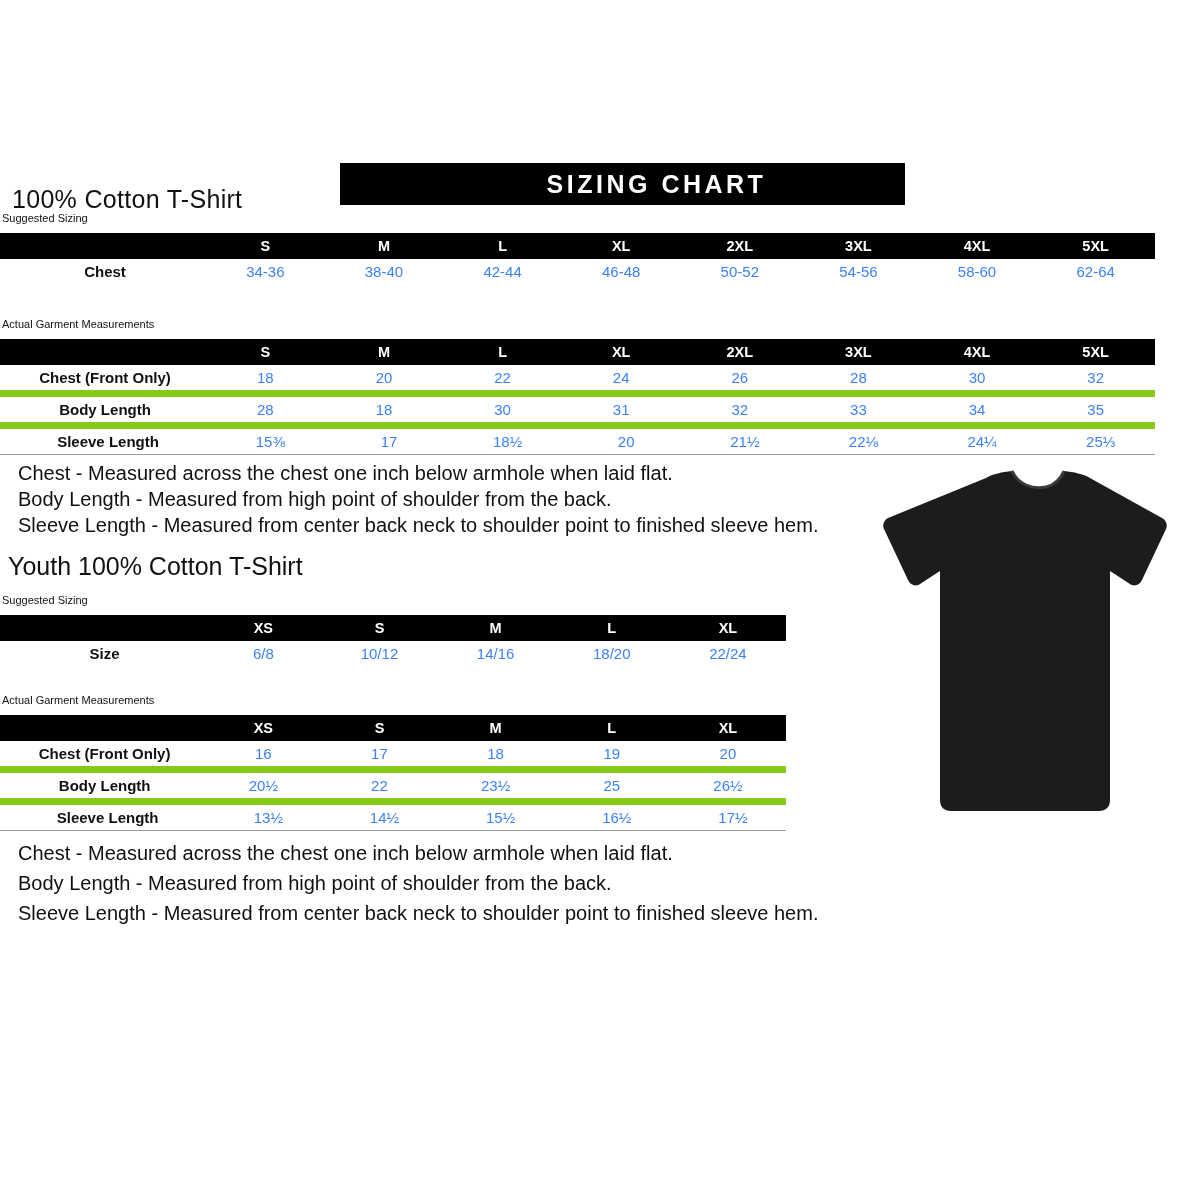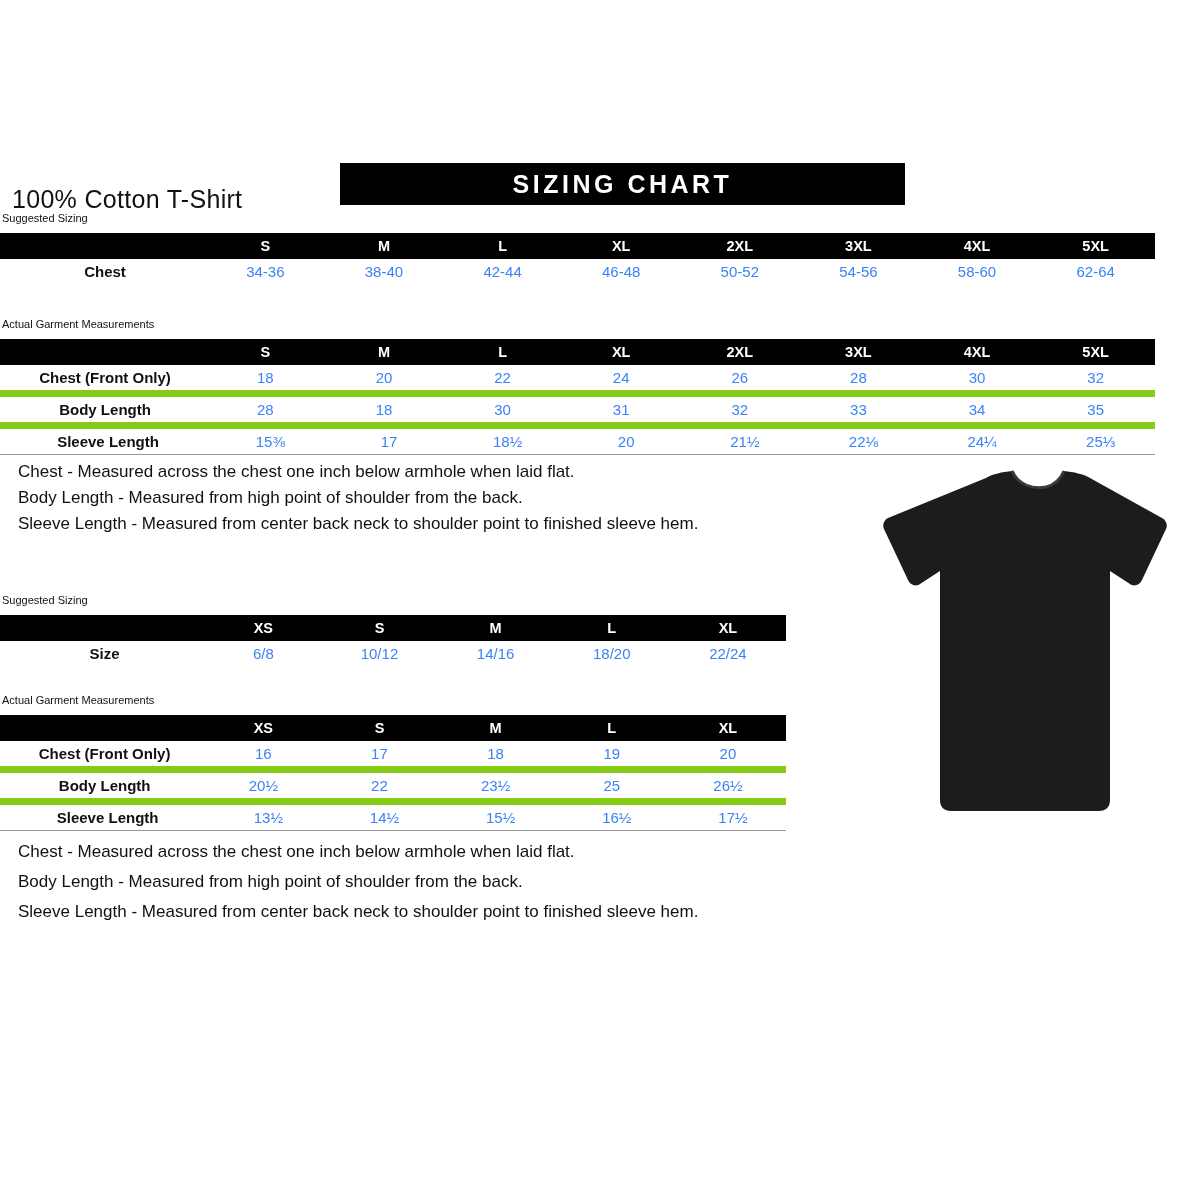--- a/index.html
+++ b/index.html
@@ -45,20 +45,21 @@
   }
   .sizing-chart-banner span {
     display: block;
     width: 100%;
     text-align: center;
     color: #ffffff;
     font-size: 25px;
     font-weight: 700;
     letter-spacing: 3.5px;
     line-height: 42px;
+    margin-left: 34px;
   }
 
   .label-small {
     position: absolute;
     font-size: 11px;
     color: #111;
     white-space: nowrap;
   }
 
   .adult-suggested-label { left: 2px; top: 212px; }
@@ -139,21 +140,21 @@
   #youth-suggested-table col.cx { width: 116px; }
 
   
   #youth-actual-table { left: 0px; top: 715px; width: 786px; }
   #youth-actual-table col.c0 { width: 205px; }
   #youth-actual-table col.cx { width: 116px; }
 
   
   .note {
     position: absolute;
-    font-size: 17px;
+    font-size: 20px;
     color: #111;
     white-space: nowrap;
   }
   .adult-note-1 { left: 18px; top: 462px; }
   .adult-note-2 { left: 18px; top: 488px; }
   .adult-note-3 { left: 18px; top: 514px; }
 
   .youth-note-1 { left: 18px; top: 842px; }
   .youth-note-2 { left: 18px; top: 872px; }
   .youth-note-3 { left: 18px; top: 902px; }
@@ -282,20 +283,21 @@
         <td class="val">24¼</td>
         <td class="val">25⅓</td>
       </tr>
     </tbody>
   </table>
 
   <div class="note adult-note-1">Chest - Measured across the chest one inch below armhole when laid flat.</div>
   <div class="note adult-note-2">Body Length - Measured from high point of shoulder from the back.</div>
   <div class="note adult-note-3">Sleeve Length - Measured from center back neck to shoulder point to finished sleeve hem.</div>
 
+  <div class="youth-title">Youth 100% Cotton T-Shirt</div>
 
   <div class="label-small youth-suggested-label">Suggested Sizing</div>
 
   <table class="size-table" id="youth-suggested-table">
     <colgroup>
       <col class="c0">
         <col class="cx">
         <col class="cx">
         <col class="cx">
         <col class="cx">

